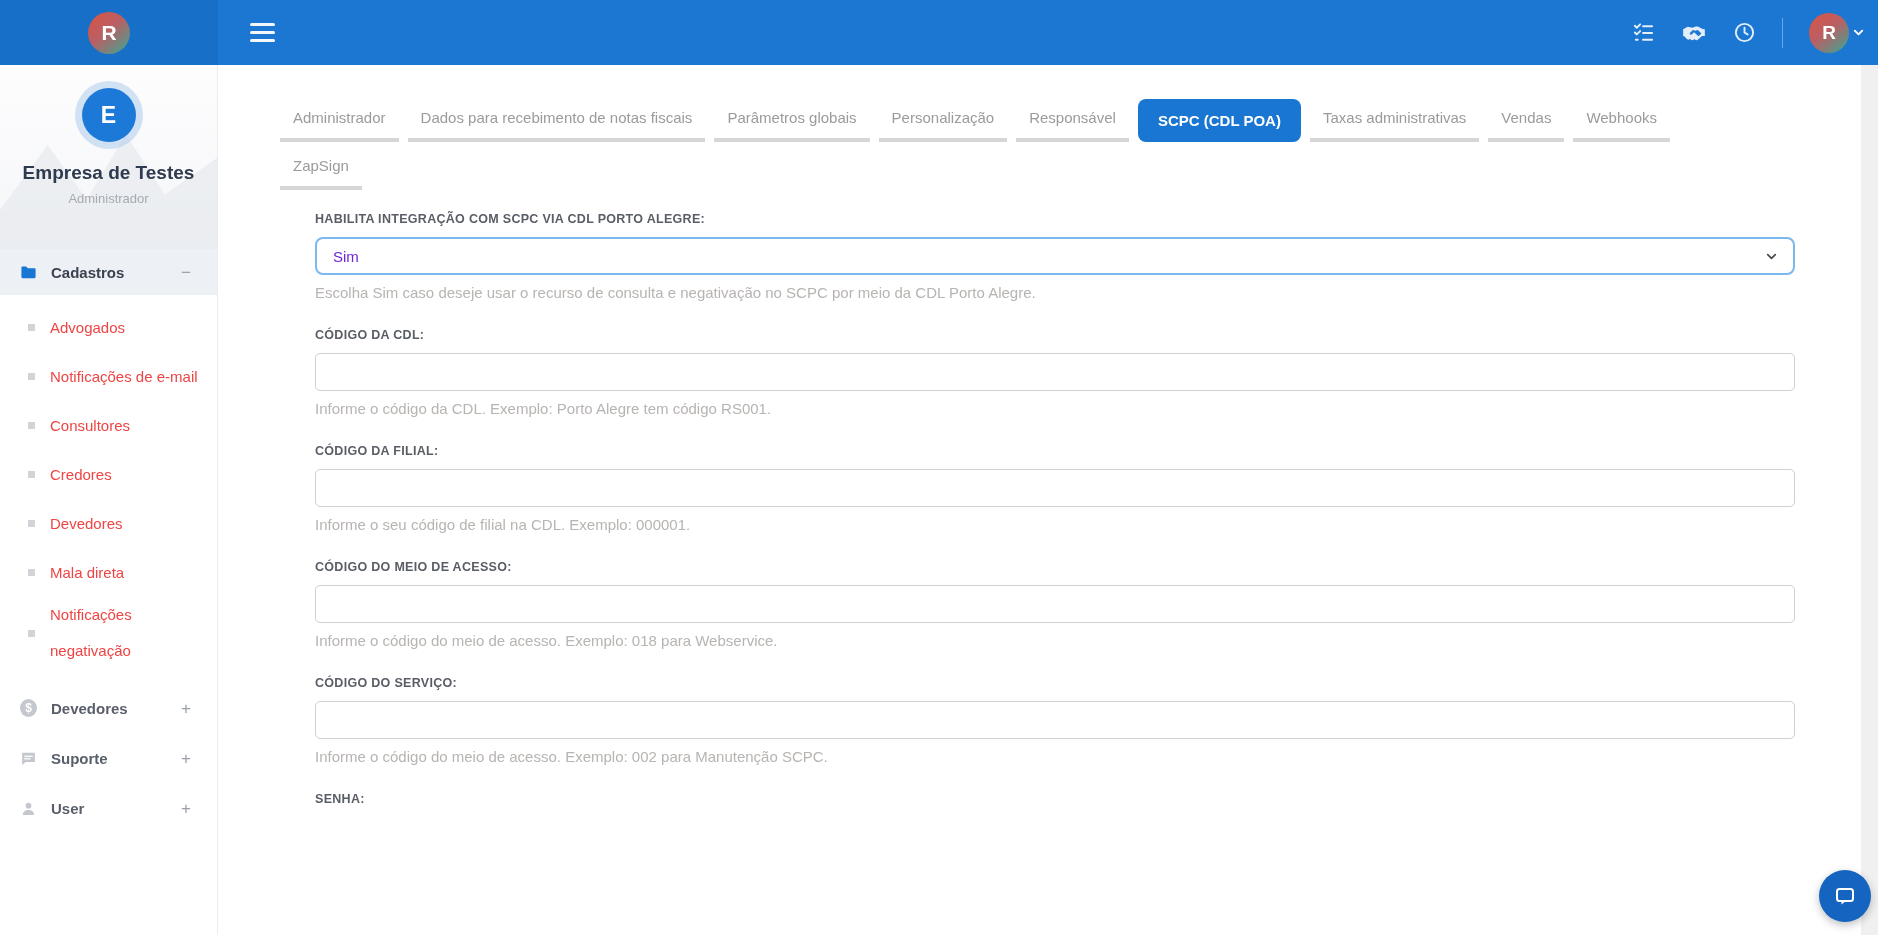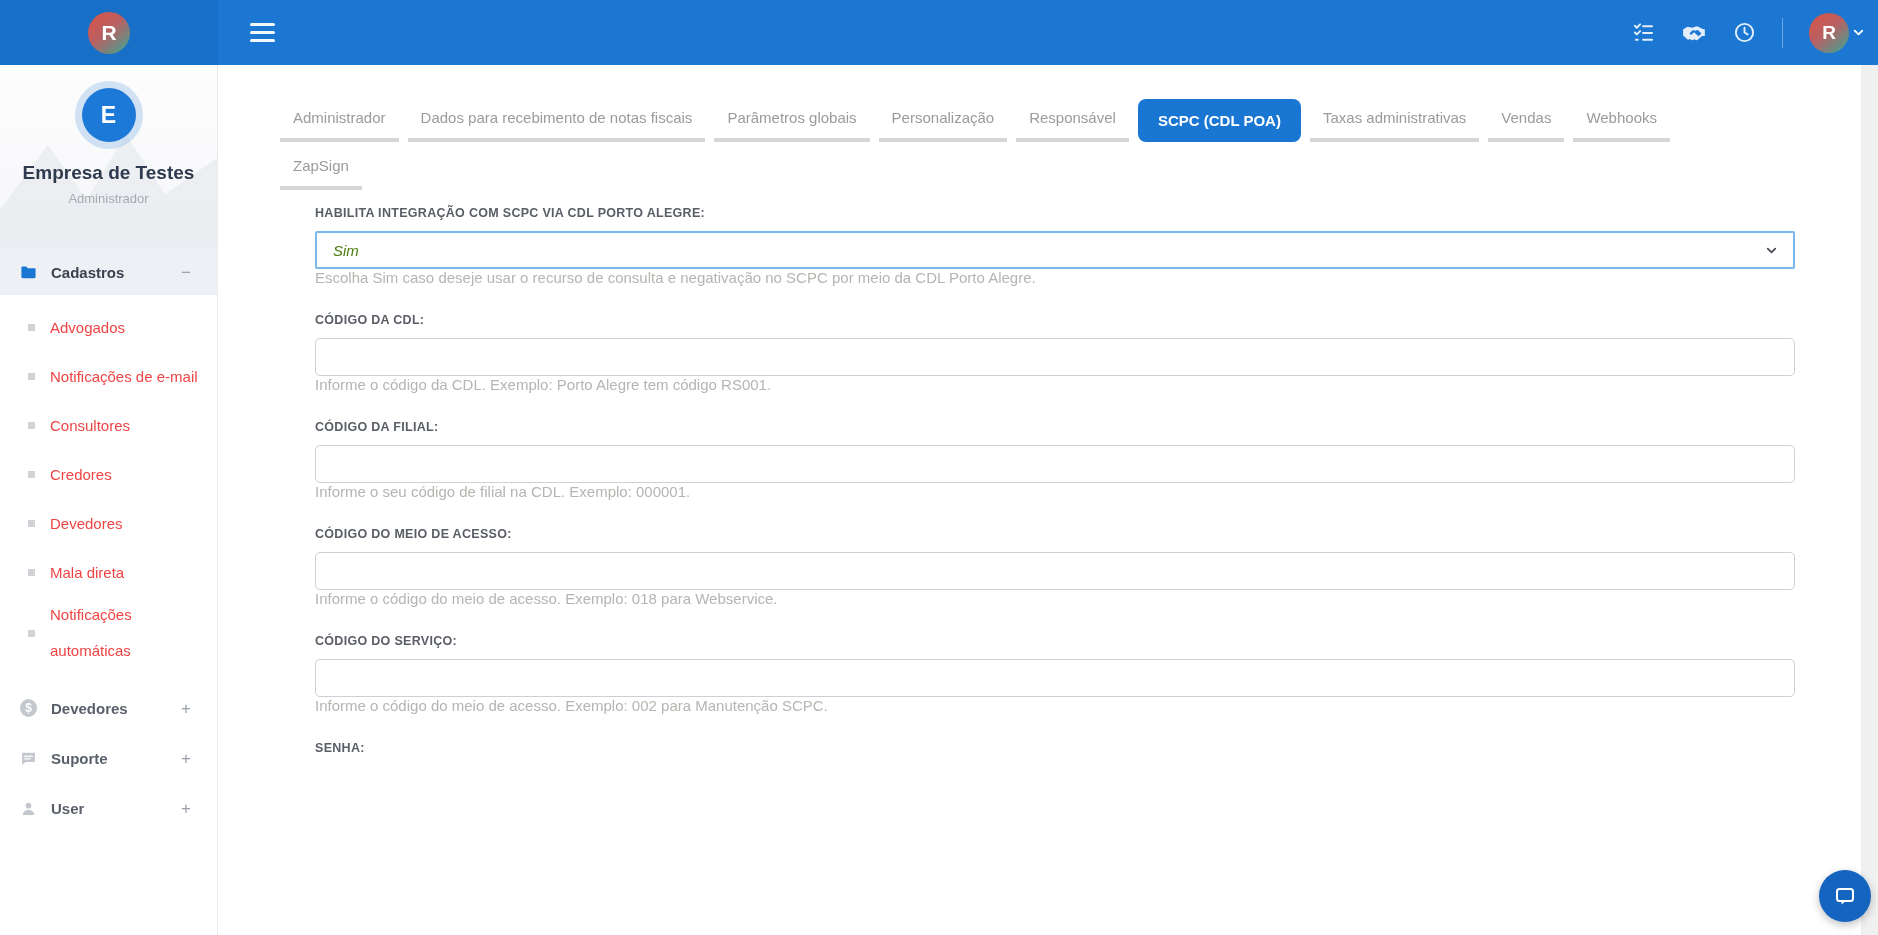--- a/index.html
+++ b/index.html
@@ -60,27 +60,27 @@
   .tab { font-size:15px; color:#9b9b9b; padding:9px 13px 12px; border-bottom:4px solid #d6d6d6;
          margin-right:9px; margin-bottom:6px; cursor:pointer; background:none; white-space:nowrap;
          font-family:"Liberation Sans", sans-serif; border-left:none; border-right:none; border-top:none; }
   .tab.active { background:#1976d2; color:#fff; font-weight:bold; border-bottom:none; border-radius:8px;
                 padding:13px 20px 13px; margin-top:-4px; }
   .tab-break { flex-basis:100%; height:0; }
 
   .form { margin-left:35px; width:1480px; padding-top:8px; }
   .field-label { display:block; font-size:12.5px; font-weight:bold; letter-spacing:.3px; color:#595d65;
                  margin:27px 0 11px; }
-  .field:first-child .field-label { margin-top:2px; }
+  .field:first-child .field-label { margin-top:8px; }
   .text-input { width:100%; height:38px; border:1px solid #cdd0d4; border-radius:5px; padding:0 14px;
                 font-size:15px; color:#555; outline:none; font-family:"Liberation Sans", sans-serif; background:#fff; }
-  .select-box { width:100%; height:38px; border:2px solid #7ab8f0; border-radius:2px; background:#fff;
+  .select-box { width:100%; height:38px; border:2px solid #7ab8f0; border-radius:8px; background:#fff;
                 display:flex; align-items:center; justify-content:space-between; padding:0 14px 0 16px;
-                font-size:15px; color:#4d7c0f; cursor:pointer;font-style:italic; }
-  .help-text { font-size:15px; color:#b7b4b1; }
+                font-size:15px; color:#6d28d9; cursor:pointer; }
+  .help-text { margin-top:9px; font-size:15px; color:#b7b4b1; }
 
   
   .fab { position:absolute; left:1819px; top:870px; width:52px; height:52px; border-radius:50%;
          background:#1565c0; border:none; cursor:pointer; display:flex; align-items:center; justify-content:center;
          box-shadow:0 3px 8px rgba(0,0,0,.25); z-index:20; }
 </style>
 </head>
 <body>
 
 <div class="stage">
@@ -171,21 +171,21 @@
       <div class="menu-child">
         <span class="bullet"></span>
         <span class="c-label">Devedores</span>
       </div>
       <div class="menu-child">
         <span class="bullet"></span>
         <span class="c-label">Mala direta</span>
       </div>
       <div class="menu-child">
         <span class="bullet"></span>
-        <span class="c-label">Notificações automáticas</span>
+        <span class="c-label">Notificações negativação</span>
       </div>
     </div>
 
     <div class="menu-group-header dim" style="margin-top:6px;">
       <span class="g-icon">
           <span class="icon-badge">$</span>
         </span>
       <span class="g-label">Devedores</span>
       <span class="g-toggle">+</span>
     </div>

